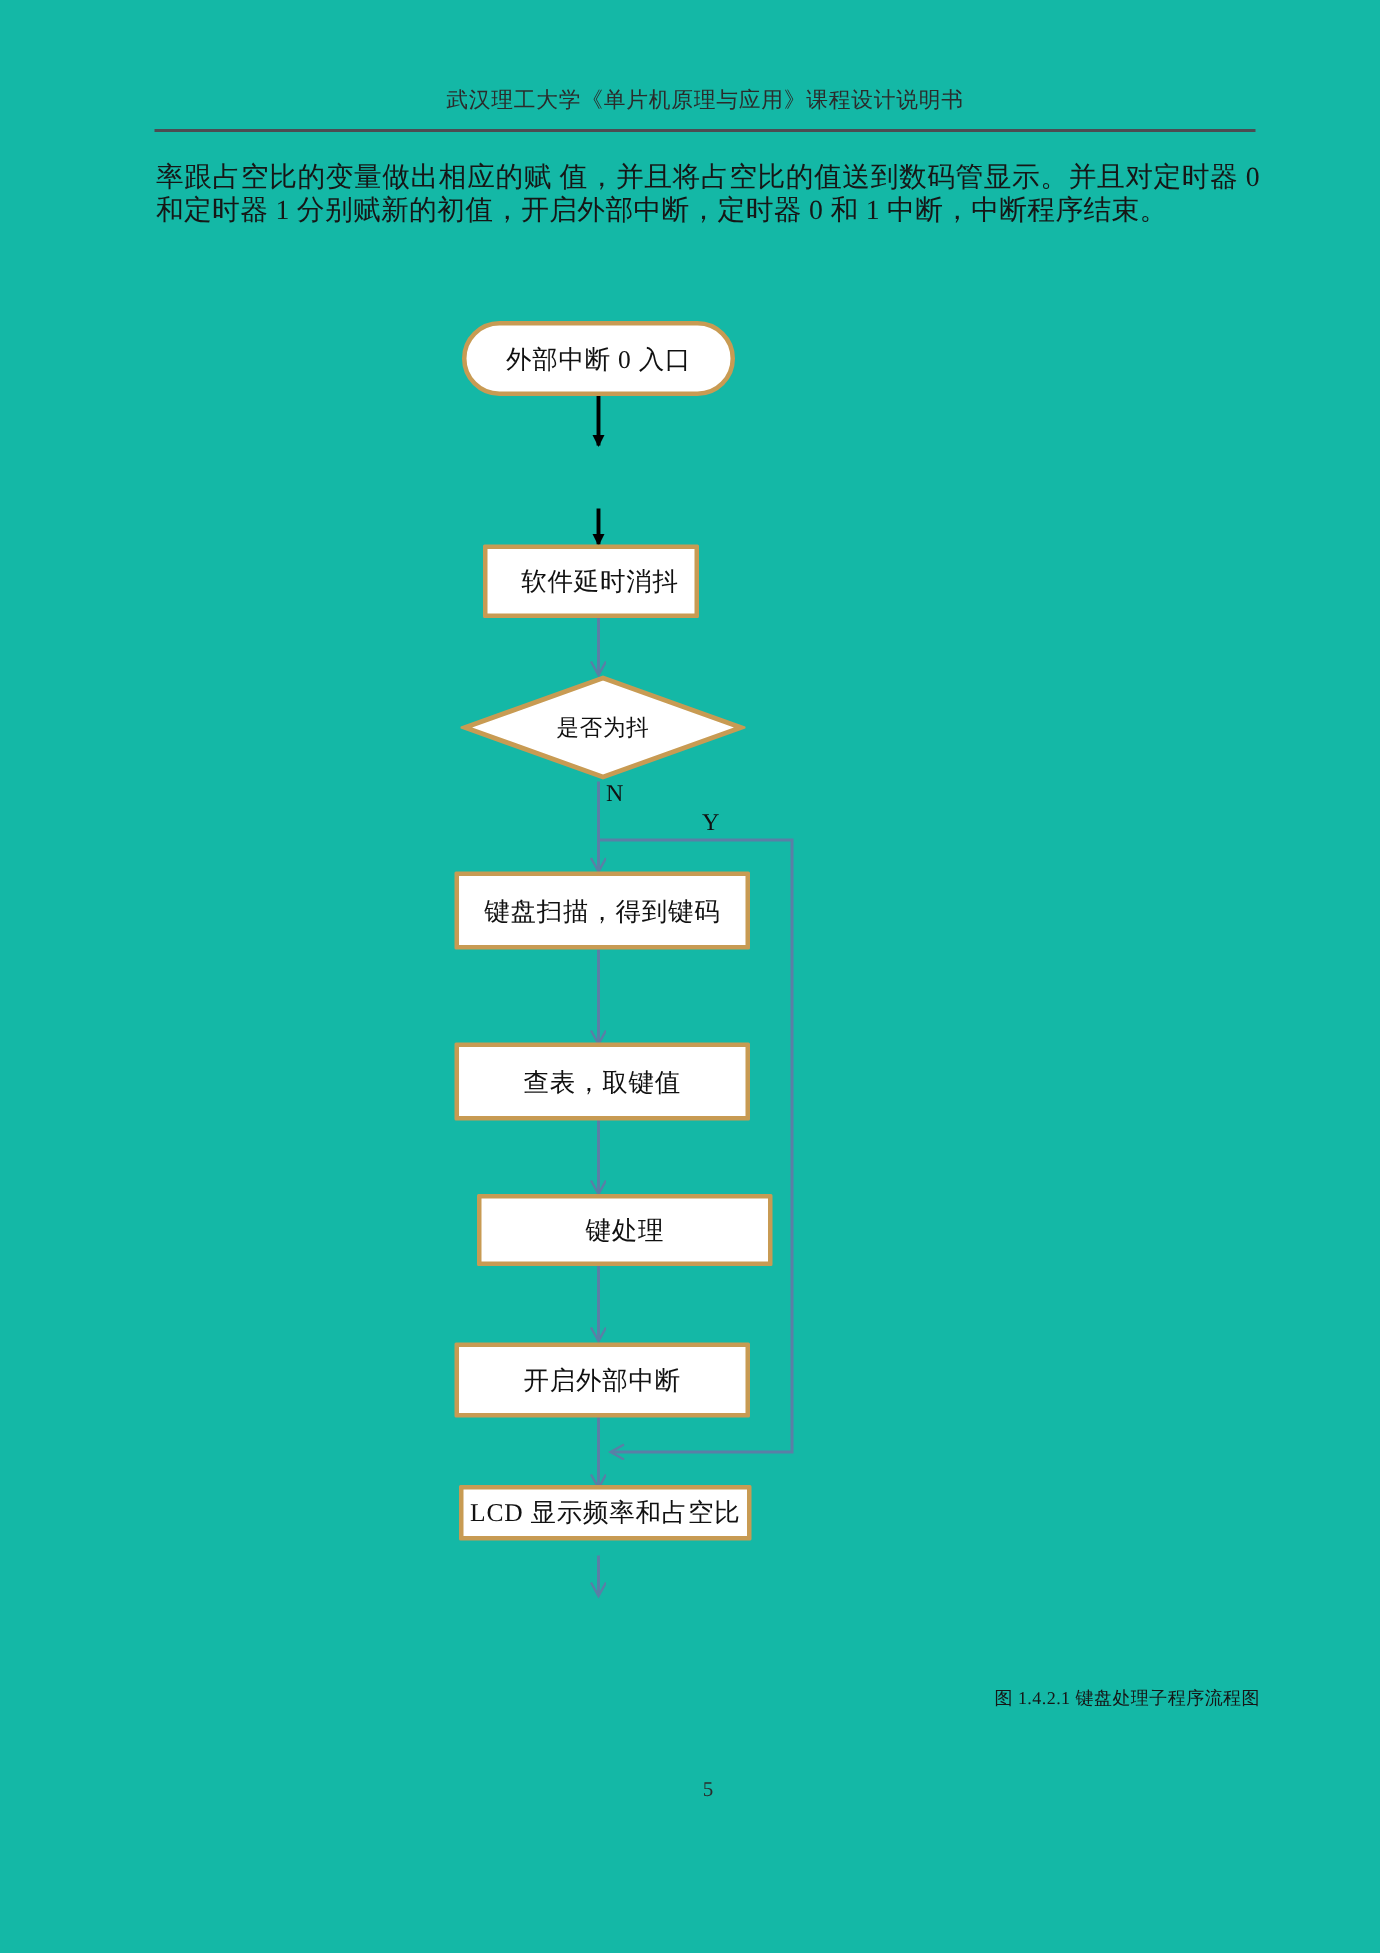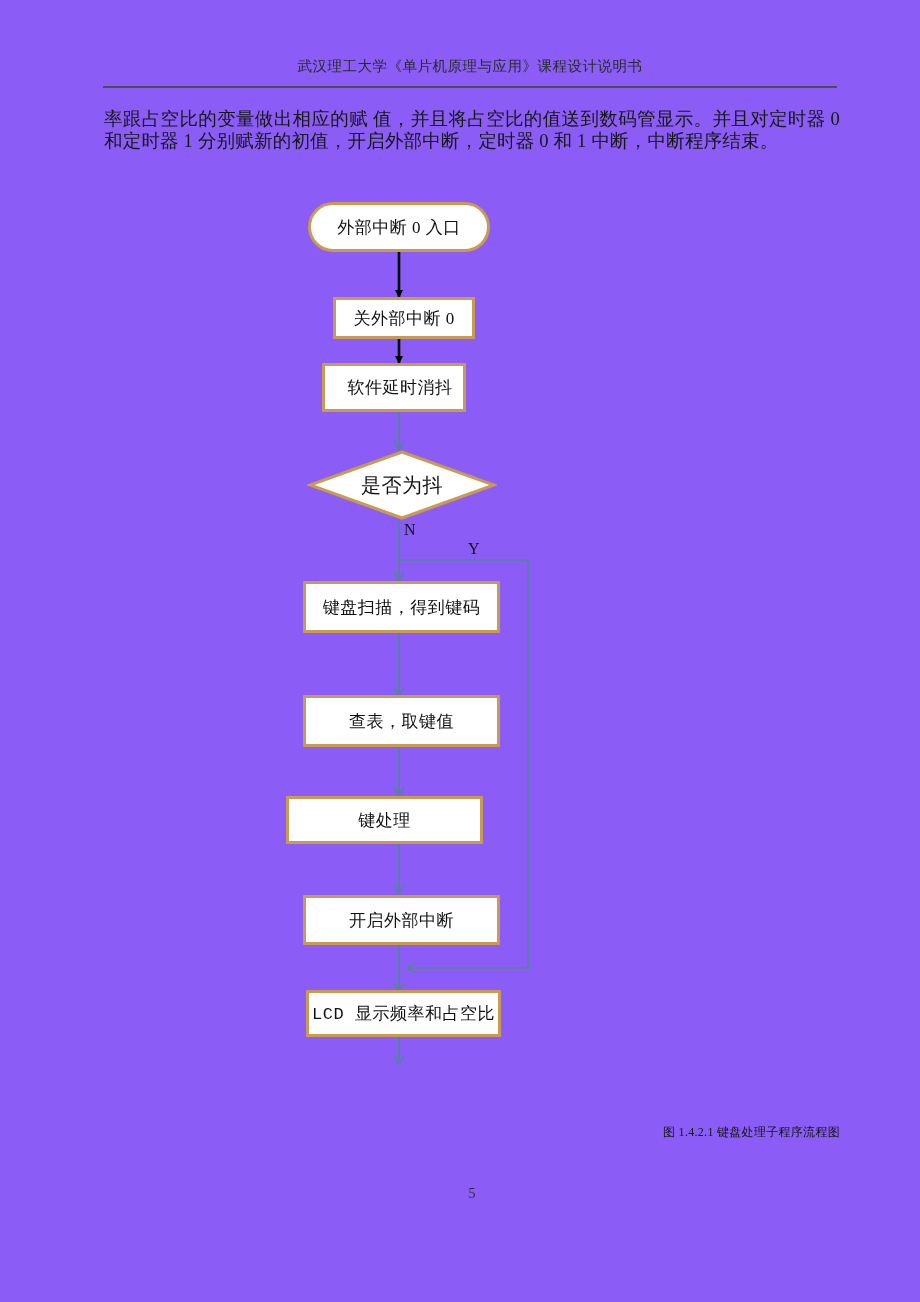--- a/index.html
+++ b/index.html
@@ -14,21 +14,21 @@
     overflow: hidden;
     font-family: "Liberation Serif", "DejaVu Serif", serif;
     color: #1a1a1a;
   }
 
   .page {
     position: absolute;
     left: 0; top: 0;
     width: 920px;
     height: 1302px;
-    background: #8b5cf6;
+    background: #14b8a6;
   }
 
   
   .header {
     position: absolute;
     left: 103px;
     top: 57px;
     width: 734px;
     text-align: center;
     font-size: 14.5px;
@@ -76,38 +76,39 @@
     display: flex;
     align-items: center;
     justify-content: center;
     font-size: 17px;
     color: #111;
     letter-spacing: 0.5px;
     font-family: "Liberation Serif", "DejaVu Serif", serif;
   }
   .node.stadium {
     border-radius: 999px;
+    margin-top: 12px;
   }
   .node.rect {
     border-radius: 1px;
   }
 
   .diamond-wrap {
     position: absolute;
   }
   .diamond-wrap svg { display: block; }
   .diamond-label {
     position: absolute;
     left: 0; top: 0;
     width: 100%;
     height: 100%;
     display: flex;
     align-items: center;
     justify-content: center;
-    font-size: 20px;
+    font-size: 15px;
     color: #111;
     letter-spacing: 0.5px;
     font-family: "Liberation Serif", "DejaVu Serif", serif;
   }
 
   .edge-label {
     position: absolute;
     font-size: 16px;
     color: #111;
     font-family: "Liberation Serif", "DejaVu Serif", serif;
@@ -170,40 +171,39 @@
 
     <line x1="399" y1="944" x2="399" y2="991" stroke="#5a7fa6" stroke-width="2" marker-end="url(#arrowblue)"></line>
 
     <polyline points="399,560 528,560 528,968 408,968" fill="none" stroke="#5a7fa6" stroke-width="2" marker-end="url(#arrowblue)"></polyline>
 
     <line x1="399" y1="1037" x2="399" y2="1063" stroke="#5a7fa6" stroke-width="2" marker-end="url(#arrowblue)"></line>
   </svg>
 
   <div class="node stadium" style="left:308px; top:202px; width:182px; height:50px;">外部中断 0 入口</div>
 
-  <div class="node rect" style="left:333px; top:297px; width:142px; height:42px;">关外部中断 0</div>
 
   <div class="node rect" style="left:322px; top:363px; width:144px; height:49px;padding-left:12px;">软件延时消抖</div>
 
   <div class="diamond-wrap" style="left:307px; top:449px; width:190px; height:72px;">
     <svg width="190" height="72" viewBox="0 0 190 72">
       <polygon points="95,3 187,36 95,69 3,36" fill="#ffffff" stroke="#c89b53" stroke-width="3.2"></polygon>
     </svg>
     <div class="diamond-label">是否为抖</div>
   </div>
 
   <div class="node rect" style="left:303px; top:581px; width:197px; height:52px;">键盘扫描，得到键码</div>
 
   <div class="node rect" style="left:303px; top:695px; width:197px; height:52px;">查表，取键值</div>
 
-  <div class="node rect" style="left:286px; top:796px; width:197px; height:48px;">键处理</div>
+  <div class="node rect" style="left:318px; top:796px; width:197px; height:48px;">键处理</div>
 
   <div class="node rect" style="left:303px; top:895px; width:197px; height:50px;">开启外部中断</div>
 
-  <div class="node rect" style="left:306px; top:990px; width:195px; height:47px;font-family:Liberation Mono, monospace;">LCD 显示频率和占空比</div>
+  <div class="node rect" style="left:306px; top:990px; width:195px; height:37px;">LCD 显示频率和占空比</div>
 
 
   <div class="edge-label" style="left:404px; top:521px;">N</div>
   <div class="edge-label" style="left:468px; top:540px;">Y</div>
 
   <div class="caption">图 1.4.2.1 键盘处理子程序流程图</div>
 
   <div class="page-number">5</div>
 
 </div>

